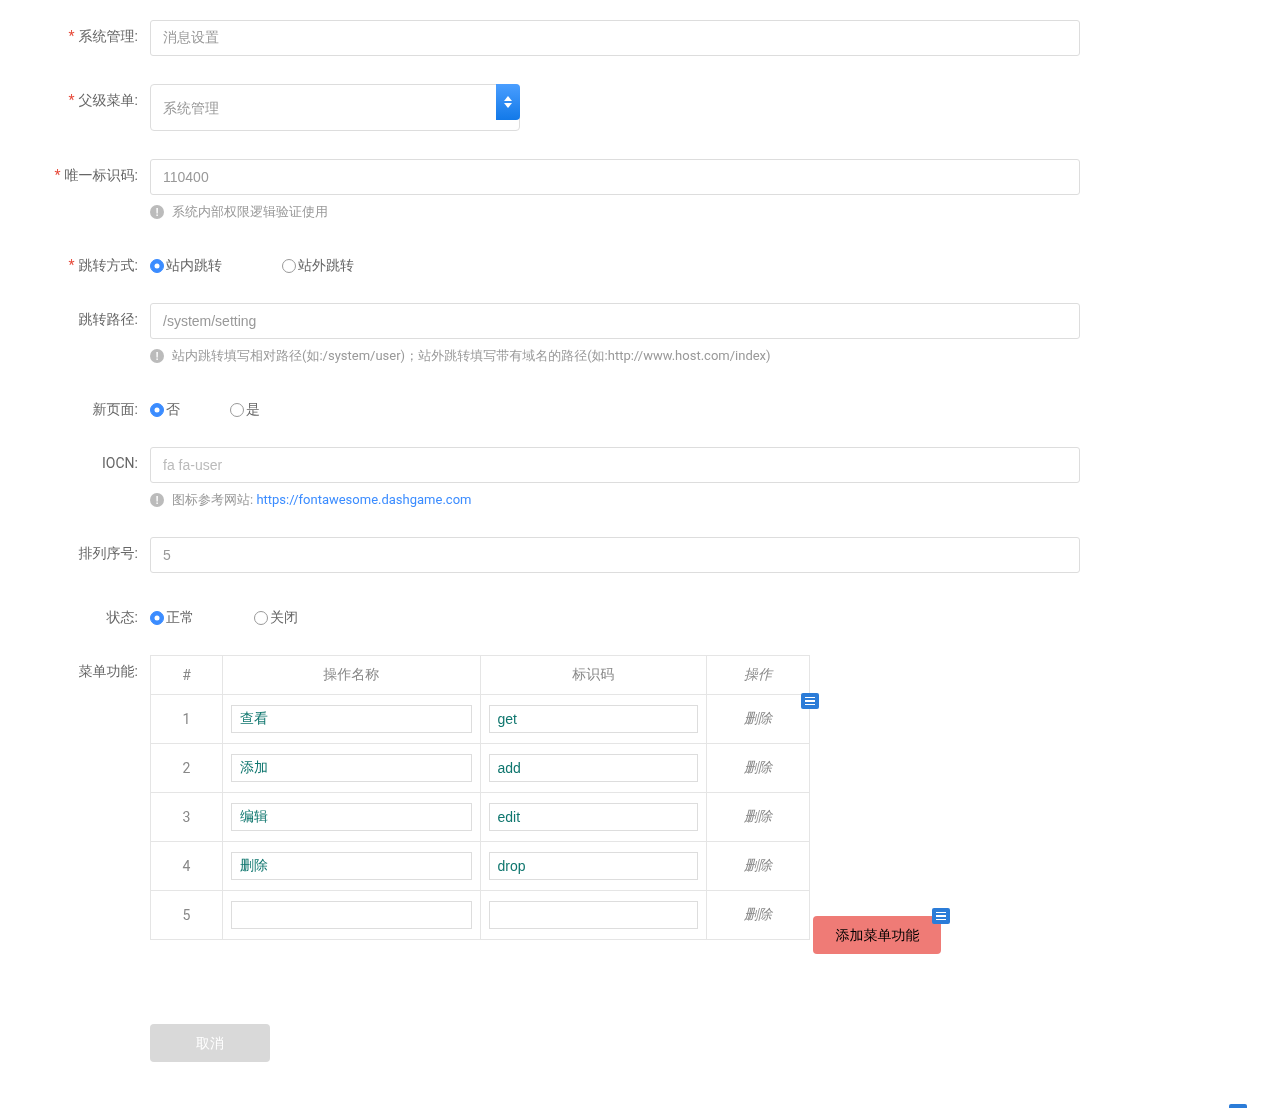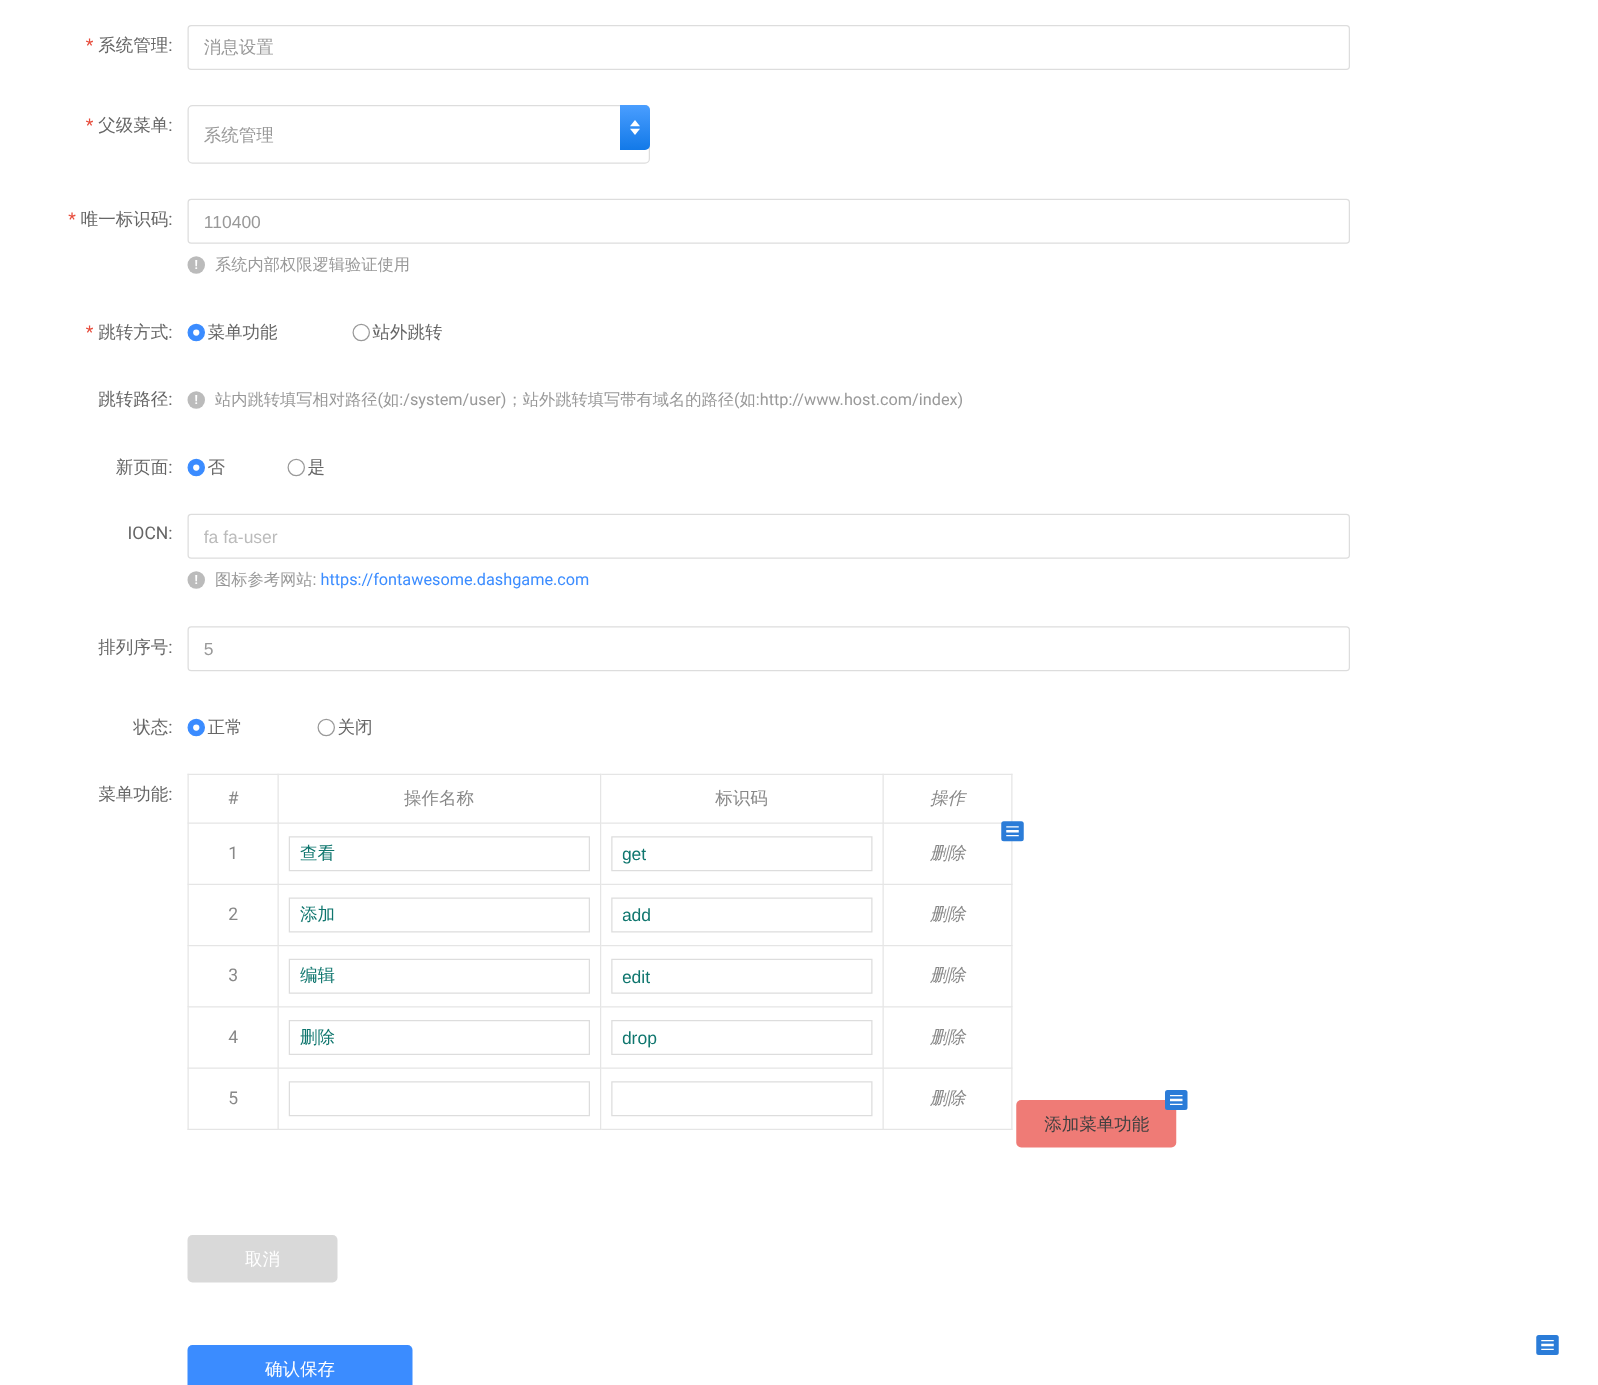--- a/index.html
+++ b/index.html
@@ -196,21 +196,21 @@
       line-height: 38px;
       padding: 0 22px;
       border: none;
       border-radius: 4px;
       font-size: 14px;
       cursor: pointer;
       text-align: center;
     }
     .btn-add {
       background: #ef7b76;
-      color: #404040;
+      color: #000000;
       margin-top: 14px;
       position: relative;
     }
     .btn-cancel {
       background: #d9d9d9;
       color: #fff;
       width: 120px;
     }
     .btn-primary {
       background: #3b8cff;
@@ -259,33 +259,34 @@
     </div>
   </div>
 </div>
 
 <div class="form-row">
   <div class="form-label"><span class="req">*</span><span>跳转方式:</span></div>
   <div class="form-content">
     <div class="radio-group">
       <div class="radio-item">
         <div class="radio-circle checked"></div>
-        <span class="radio-label">菜单功能</span>
+        <span class="radio-label">站内跳转</span>
       </div>
       <div class="radio-item">
         <div class="radio-circle"></div>
         <span class="radio-label">站外跳转</span>
       </div>
     </div>
   </div>
 </div>
 
 <div class="form-row">
   <div class="form-label"><span>跳转路径:</span></div>
   <div class="form-content">
+    <input class="text-input" value="/system/setting" style="">
     <div class="hint">
       <i class="hint-icon">!</i>
       <span>站内跳转填写相对路径(如:/system/user)；站外跳转填写带有域名的路径(如:http://www.host.com/index)</span>
     </div>
   </div>
 </div>
 
 <div class="form-row">
   <div class="form-label"><span>新页面:</span></div>
   <div class="form-content">

